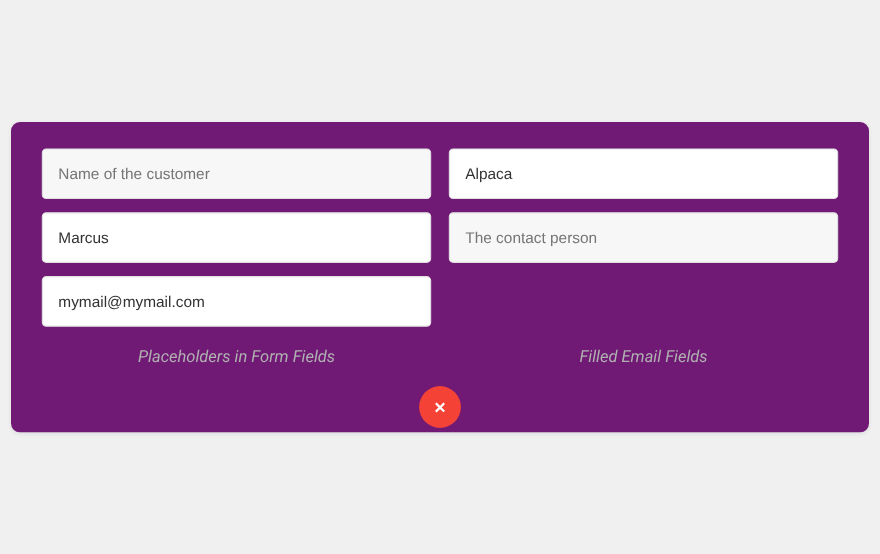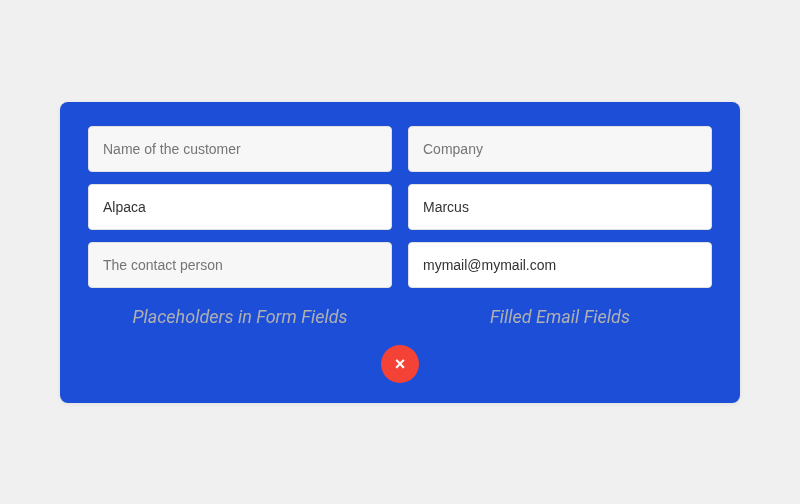--- a/index.html
+++ b/index.html
@@ -12,24 +12,24 @@
       width: 800px;
       height: 504px;
       background: #f0f0f0;
       display: flex;
       align-items: center;
       justify-content: center;
       font-family: -apple-system, BlinkMacSystemFont, 'Segoe UI', Roboto, Helvetica, Arial, sans-serif;
     }
 
     .card {
-      background: #1d4ed8;
+      background: #701a75;
       border-radius: 8px;
-      padding: 24px 28px 20px 28px;
-      width: 680px;
+      padding: 24px 28px 4px 28px;
+      width: 780px;
       box-shadow: 0 1px 4px rgba(0,0,0,0.08);
     }
 
     .form-grid {
       display: grid;
       grid-template-columns: 1fr 1fr;
       gap: 12px 16px;
     }
 
     .form-input {
@@ -58,21 +58,21 @@
     .labels-row {
       display: grid;
       grid-template-columns: 1fr 1fr;
       gap: 0 16px;
       margin-top: 18px;
       margin-bottom: 18px;
     }
 
     .label-text {
       text-align: center;
-      font-size: 18px;
+      font-size: 15px;
       color: #b0b0b0;
       font-style: italic;
     }
 
     .close-button-row {
       display: flex;
       justify-content: center;
       margin-top: 4px;
     }
 
@@ -93,21 +93,20 @@
     }
   </style>
 </head>
 <body>
 
 <div class="card">
   <div class="form-grid">
 
     <input class="form-input placeholder-style" readonly="" placeholder="Name of the customer" style="">
 
-    <input class="form-input placeholder-style" readonly="" placeholder="Company" style="">
     <input class="form-input filled-style" value="Alpaca" style="">
 
     <input class="form-input filled-style" value="Marcus" style="">
     <input class="form-input placeholder-style" readonly="" placeholder="The contact person" style="">
 
 
     <input class="form-input filled-style" value="mymail@mymail.com" style="">
   </div>
 
   <div class="labels-row">

